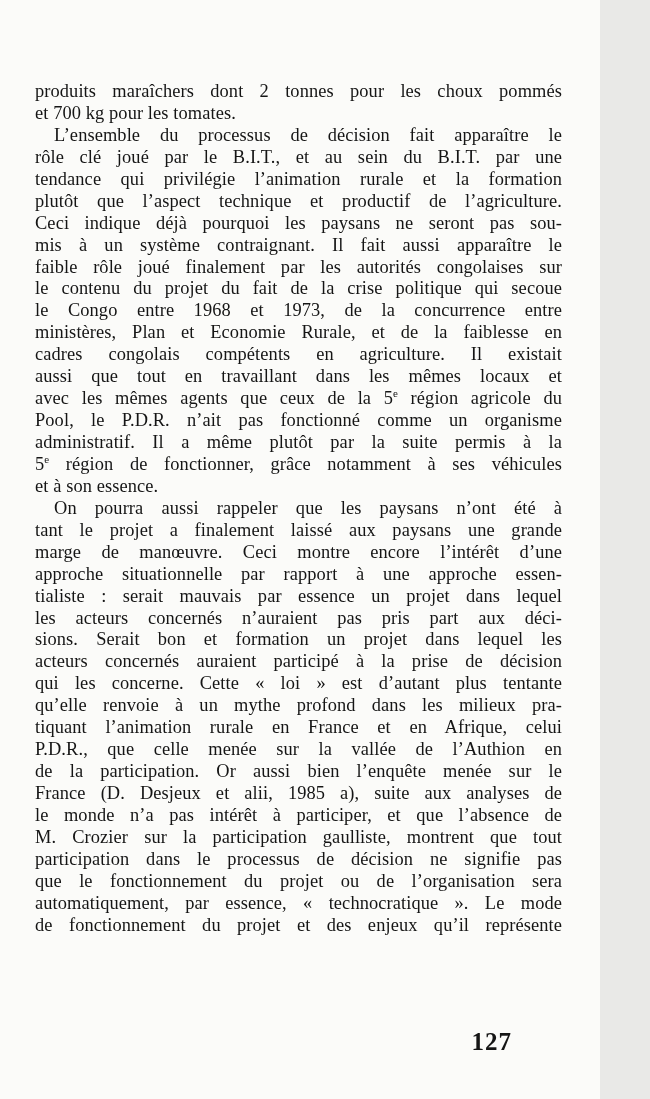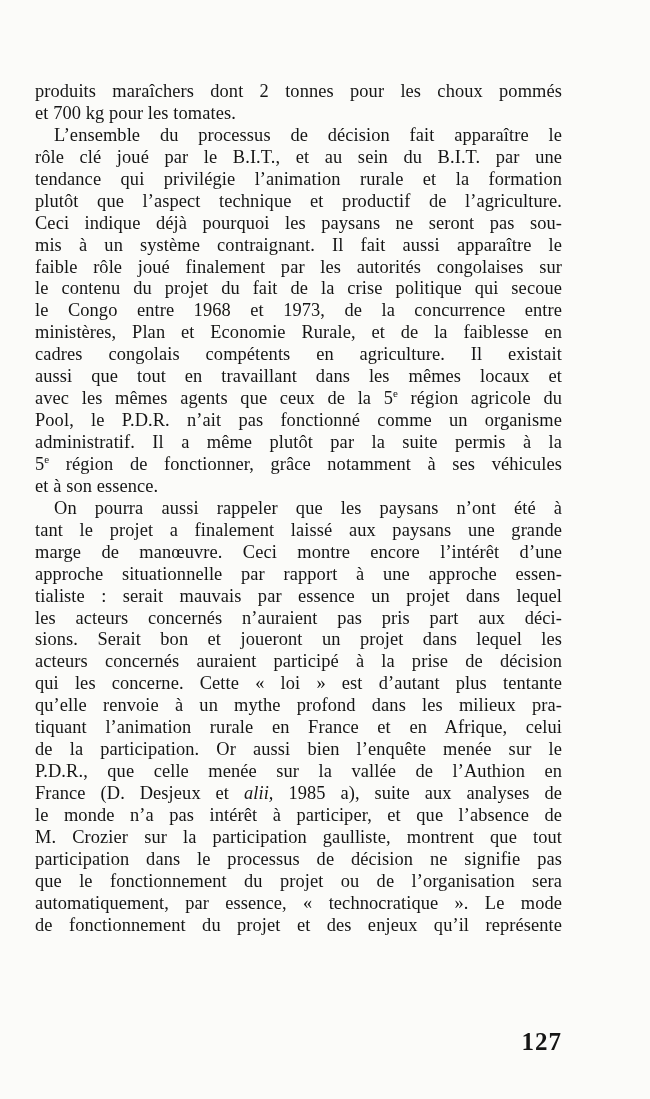--- a/index.html
+++ b/index.html
@@ -2,21 +2,21 @@
 <html><head>
 <meta charset="utf-8">
 <style>
   html, body {
     margin: 0;
     padding: 0;
     background: #e9e9e7;
   }
   .page {
     position: relative;
-    width: 650px;
+    width: 600px;
     height: 1099px;
     background: #fbfbf9;
     overflow: hidden;
     color: #151515;
     font-family: "Liberation Serif", "DejaVu Serif", serif;
   }
   .text-block {
     position: absolute;
     left: 35px;
     top: 81px;
@@ -32,21 +32,21 @@
     overflow: visible;
     letter-spacing: 0.1px;
   }
   .line.flush {
     text-align: center;
     text-align-last: left;
   }
   .line.indent {
     text-indent: 19px;
   }
-  .seg-i { font-style: italic; }
+  .seg-i { }
   .seg-sup {
     vertical-align: super;
     font-size: 11px;
     line-height: 0;
   }
   .page-number {
     position: absolute;
     right: 88px;
     top: 1028px;
     font-size: 25px;
@@ -77,27 +77,27 @@
       <div class="line"><span>Pool, le P.D.R. n’ait pas fonctionné comme un organisme</span></div>
       <div class="line"><span>administratif. Il a même plutôt par la suite permis à la</span></div>
       <div class="line"><span>5</span><span class="seg-sup">e</span><span> région de fonctionner, grâce notamment à ses véhicules</span></div>
       <div class="line flush"><span>et à son essence.</span></div>
       <div class="line indent"><span>On pourra aussi rappeler que les paysans n’ont été à</span></div>
       <div class="line"><span>tant le projet a finalement laissé aux paysans une grande</span></div>
       <div class="line"><span>marge de manœuvre. Ceci montre encore l’intérêt d’une</span></div>
       <div class="line"><span>approche situationnelle par rapport à une approche essen-</span></div>
       <div class="line"><span>tialiste : serait mauvais par essence un projet dans lequel</span></div>
       <div class="line"><span>les acteurs concernés n’auraient pas pris part aux déci-</span></div>
-      <div class="line"><span>sions. Serait bon et joueront un projet dans lequel les</span></div>
+      <div class="line"><span>sions. Serait bon et formation un projet dans lequel les</span></div>
       <div class="line"><span>acteurs concernés auraient participé à la prise de décision</span></div>
       <div class="line"><span>qui les concerne. Cette « loi » est d’autant plus tentante</span></div>
       <div class="line"><span>qu’elle renvoie à un mythe profond dans les milieux pra-</span></div>
       <div class="line"><span>tiquant l’animation rurale en France et en Afrique, celui</span></div>
+      <div class="line"><span>P.D.R., que celle menée sur la vallée de l’Authion en</span></div>
       <div class="line"><span>de la participation. Or aussi bien l’enquête menée sur le</span></div>
-      <div class="line"><span>P.D.R., que celle menée sur la vallée de l’Authion en</span></div>
       <div class="line"><span>France (D. Desjeux et </span><span class="seg-i">alii,</span><span> 1985 a), suite aux analyses de</span></div>
       <div class="line"><span>le monde n’a pas intérêt à participer, et que l’absence de</span></div>
       <div class="line"><span>M. Crozier sur la participation gaulliste, montrent que tout</span></div>
       <div class="line"><span>participation dans le processus de décision ne signifie pas</span></div>
       <div class="line"><span>que le fonctionnement du projet ou de l’organisation sera</span></div>
       <div class="line"><span>automatiquement, par essence, « technocratique ». Le mode</span></div>
       <div class="line"><span>de fonctionnement du projet et des enjeux qu’il représente</span></div>
     </div>
   <div class="page-number">127</div>
 </div>

